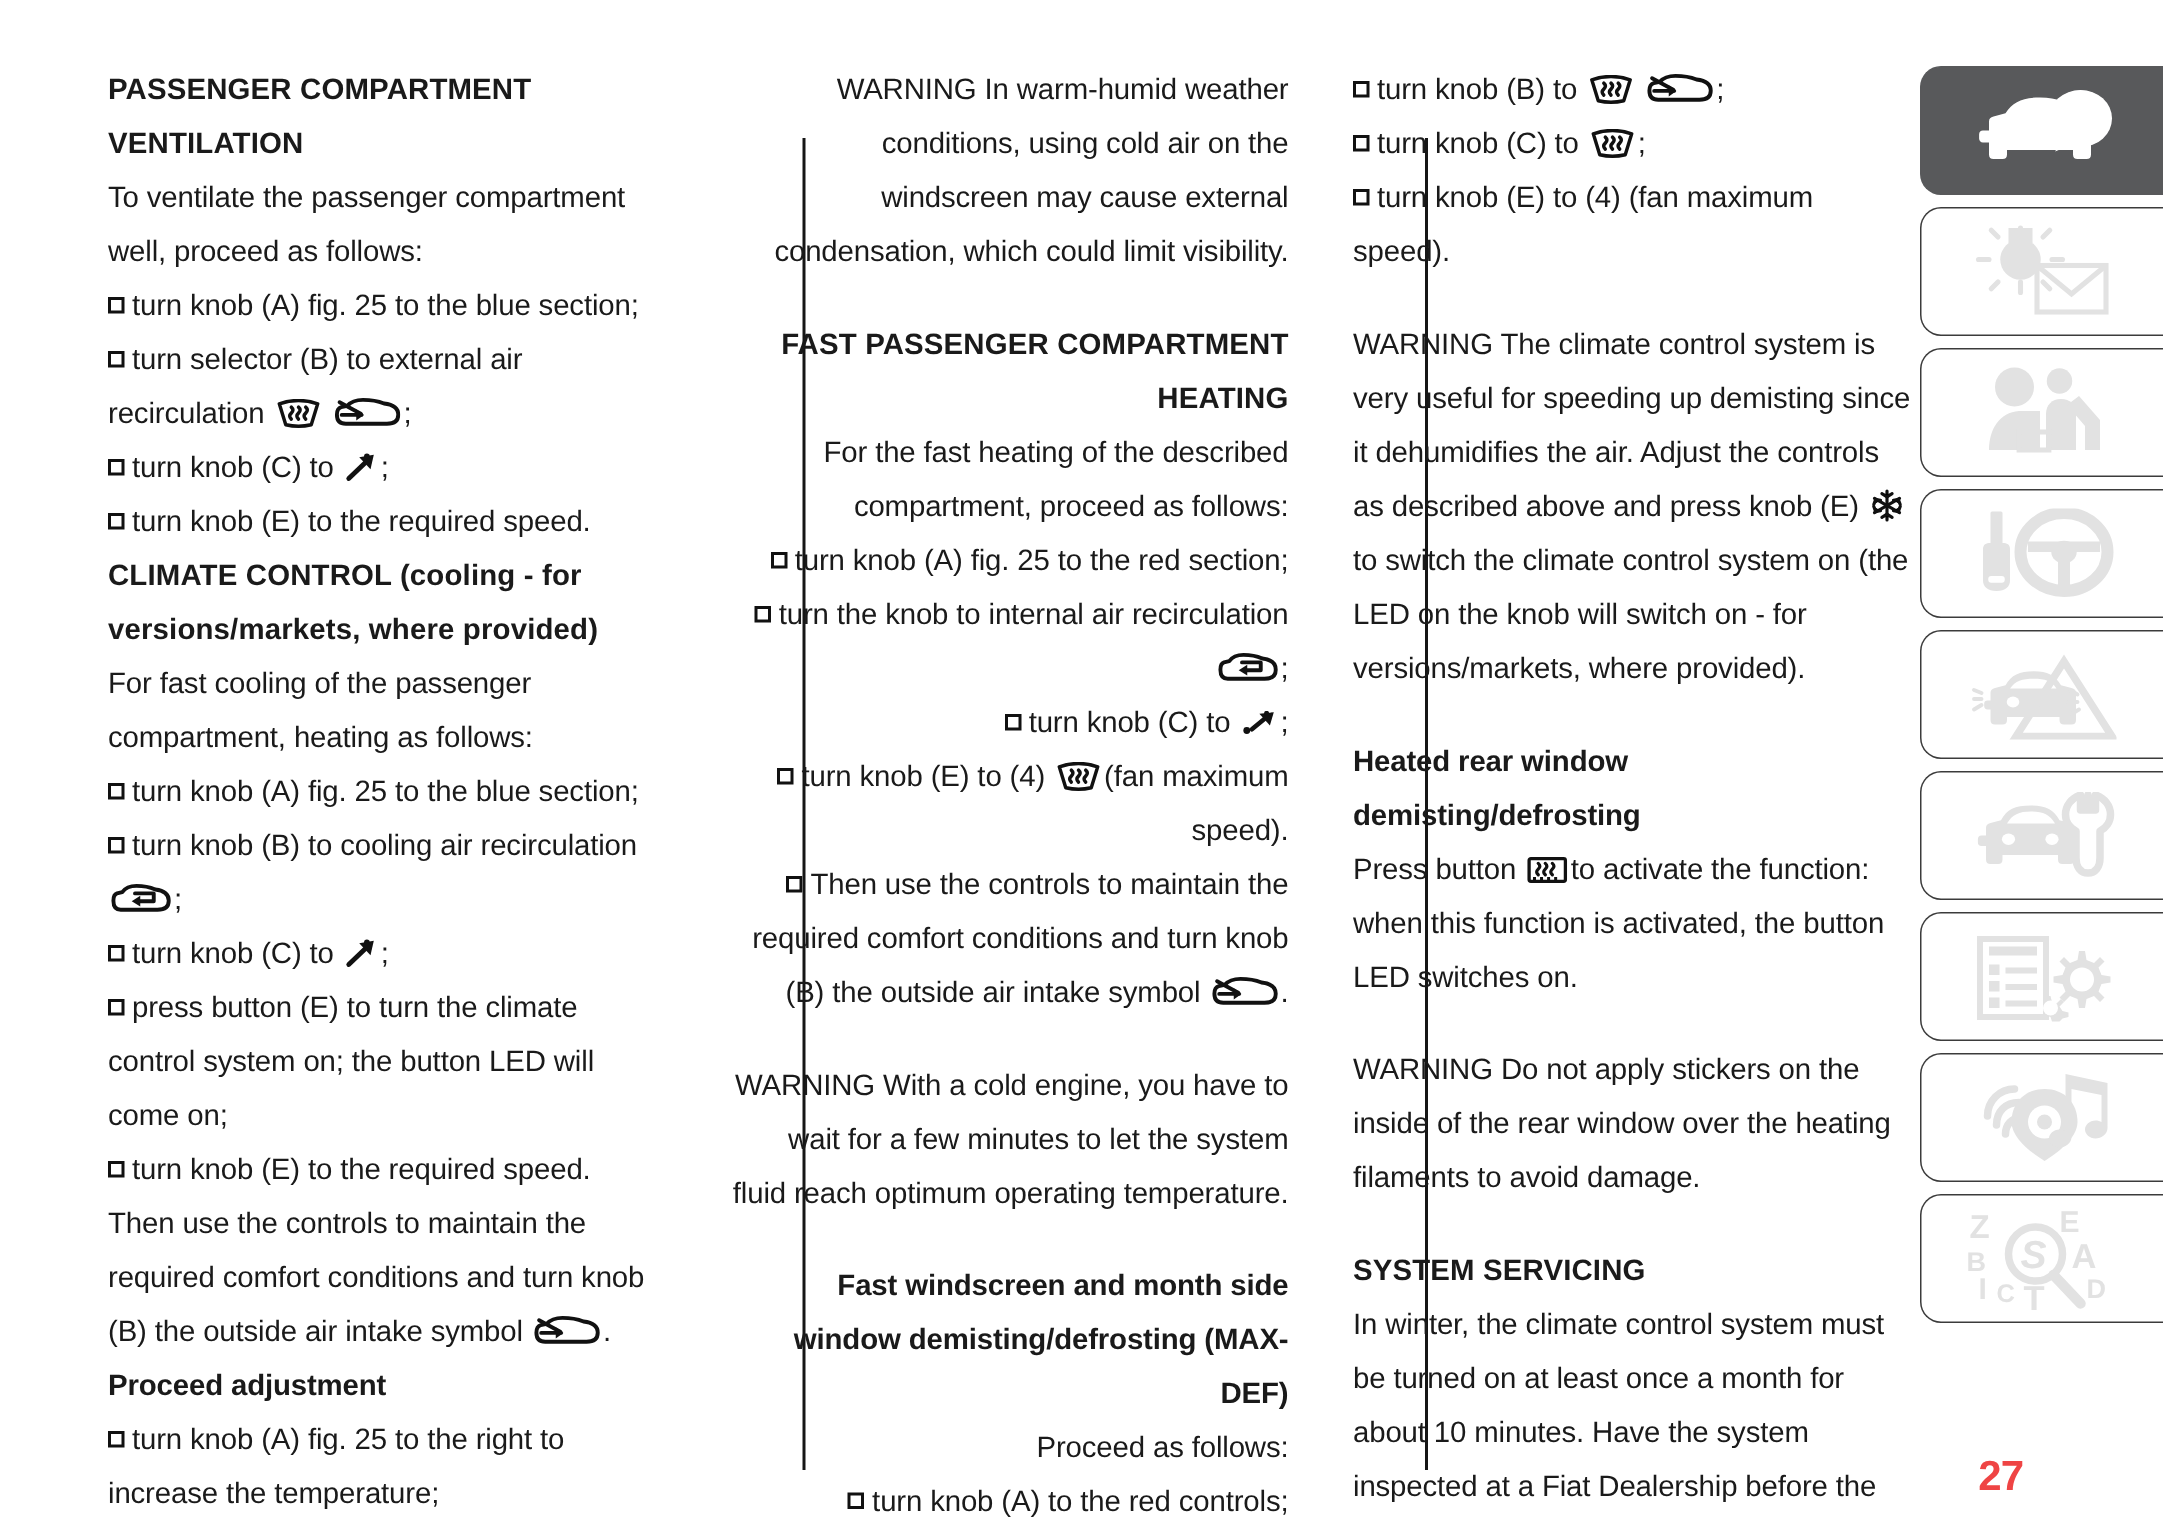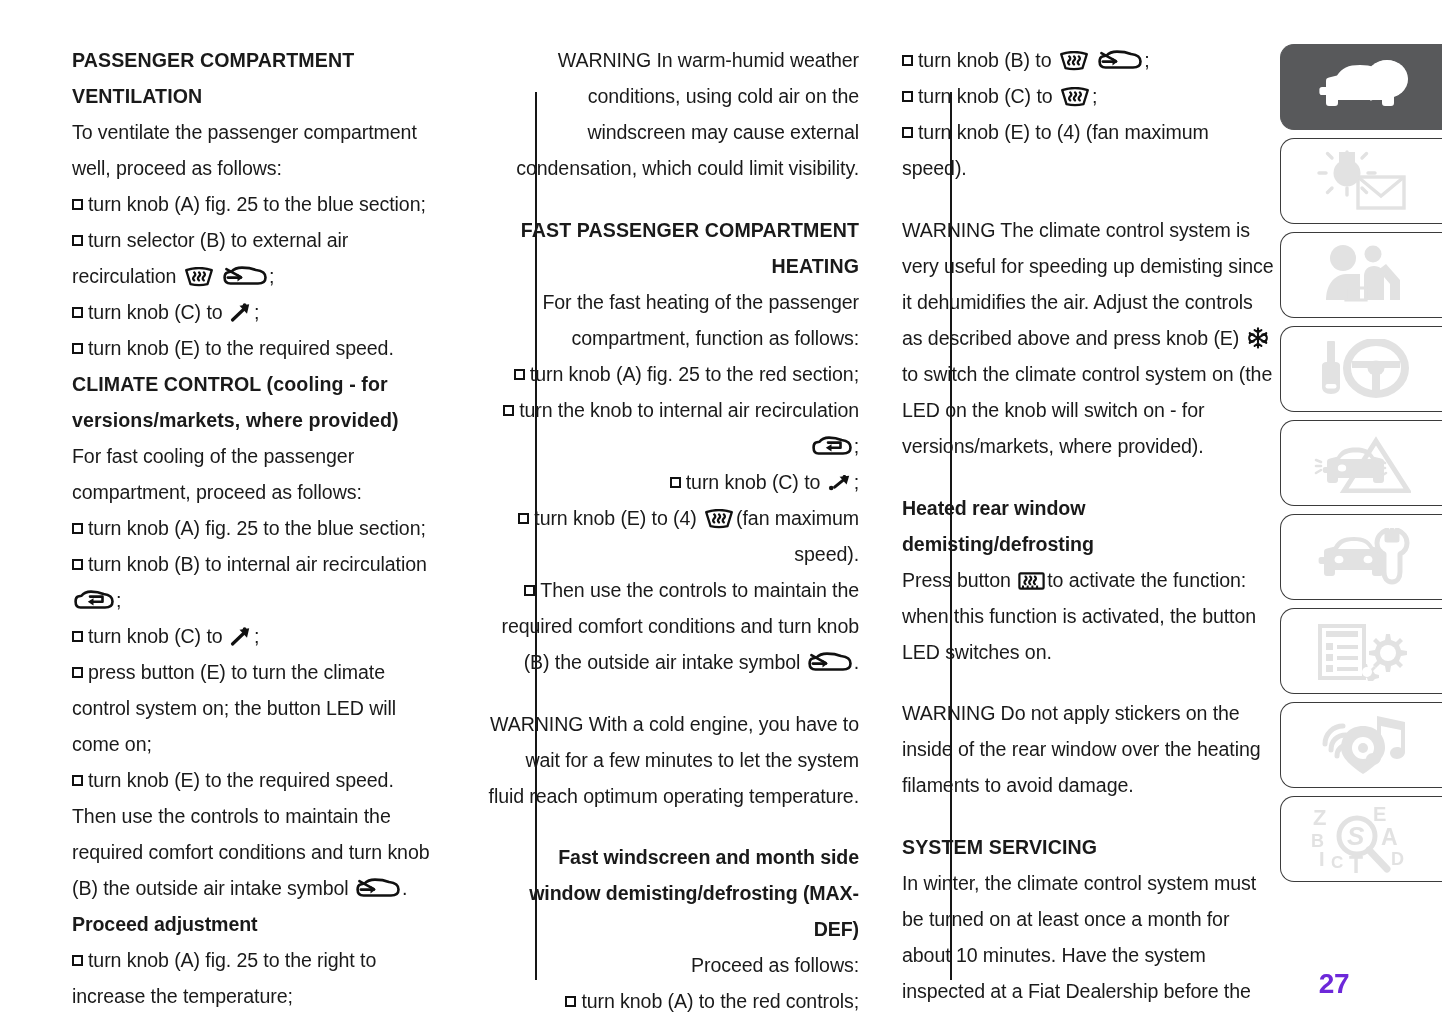--- a/index.html
+++ b/index.html
@@ -96,21 +96,21 @@
   }
   .tab svg { display:block; }
 
   .page-number {
     position:absolute;
     right:96px;
     bottom:18px;
     font-size:28px;
     font-weight:bold;
     letter-spacing:-0.5px;
-    color:#6d28d9;
+    color:#ef4444;
   }
 </style>
 </head>
 <body>
 
 <div class="page">
 
   <div class="columns">
     <div class="col col-1">
         <p class="h-caps">PASSENGER COMPARTMENT VENTILATION</p>
@@ -125,23 +125,23 @@
               <path d="M4.8 11.6 L18 11.6" fill="none" stroke="#111" stroke-width="2.6" stroke-linecap="round"></path>
               <path d="M14.5 7.8 L19.6 11.6 L14.5 15.4 Z" fill="#111"></path>
             </svg></span><span>;</span></p>
         <p class="para"><span class="bullet"></span><span>turn knob (C) to</span> <span class="sym"><svg width="22" height="20" viewBox="0 0 22 20">
               <path d="M2.5 17 L13.5 6.5" fill="none" stroke="#111" stroke-width="3.2" stroke-linecap="round"></path>
               <path d="M9.5 2.8 L19.2 1.2 L17 10.8 Z" fill="#111"></path>
               <circle cx="14.6" cy="2.2" r="1.9" fill="#111"></circle>
             </svg></span><span>;</span></p>
         <p class="para"><span class="bullet"></span><span>turn knob (E) to the required speed.</span></p>
         <p class="h-caps">CLIMATE CONTROL (cooling - for versions/markets, where provided)</p>
-        <p class="para">For fast cooling of the passenger compartment, proceed as follows:</p>
+        <p class="para">For fast cooling of the passenger compartment, heating as follows:</p>
         <p class="para"><span class="bullet"></span><span>turn knob (A) fig. 25 to the blue section;</span></p>
-        <p class="para"><span class="bullet"></span><span>turn knob (B) to internal air recirculation</span> <span class="sym"><svg width="40" height="21" viewBox="0 0 40 21">
+        <p class="para"><span class="bullet"></span><span>turn knob (B) to cooling air recirculation</span> <span class="sym"><svg width="40" height="21" viewBox="0 0 40 21">
               <path d="M6.5 17.5 L31 17.5 Q38.5 17.5 38.5 11.5 Q38.5 5 29.5 4 Q24 1.6 17 1.6 Q10.5 1.6 7.5 5.8 L4 6.6 Q1.6 7.4 1.6 11.5 Q1.6 17.5 6.5 17.5 Z" fill="none" stroke="#111" stroke-width="2.6" stroke-linejoin="round"></path>
               <path d="M16 6.6 L28.5 6.6 L28.5 11.8 L17 11.8" fill="none" stroke="#111" stroke-width="2.6" stroke-linejoin="round" stroke-linecap="round"></path>
               <path d="M19.5 8.2 L19.5 15.4 L13.8 11.8 Z" fill="#111"></path>
             </svg></span><span>;</span></p>
         <p class="para"><span class="bullet"></span><span>turn knob (C) to</span> <span class="sym"><svg width="22" height="20" viewBox="0 0 22 20">
               <path d="M2.5 17 L13.5 6.5" fill="none" stroke="#111" stroke-width="3.2" stroke-linecap="round"></path>
               <path d="M9.5 2.8 L19.2 1.2 L17 10.8 Z" fill="#111"></path>
               <circle cx="14.6" cy="2.2" r="1.9" fill="#111"></circle>
             </svg></span><span>;</span></p>
         <p class="para"><span class="bullet"></span><span>press button (E) to turn the climate control system on; the button LED will come on;</span></p>
@@ -154,21 +154,21 @@
             </svg></span><span>.</span></p>
         <p class="h-sub">Proceed adjustment</p>
         <p class="para"><span class="bullet"></span><span>turn knob (A) fig. 25 to the right to increase the temperature;</span></p>
         <p class="para"><span class="bullet"></span><span>turn knob (E) to the required speed.</span></p>
       </div>
     <div class="divider divider-1"></div>
     <div class="col col-2">
         <p class="para">WARNING In warm-humid weather conditions, using cold air on the windscreen may cause external condensation, which could limit visibility.</p>
         <div class="gap"></div>
         <p class="h-caps">FAST PASSENGER COMPARTMENT HEATING</p>
-        <p class="para">For the fast heating of the passenger compartment, function as follows:</p>
+        <p class="para">For the fast heating of the described compartment, proceed as follows:</p>
         <p class="para"><span class="bullet"></span><span>turn knob (A) fig. 25 to the red section;</span></p>
         <p class="para"><span class="bullet"></span><span>turn the knob to internal air recirculation</span> <span class="sym"><svg width="40" height="21" viewBox="0 0 40 21">
               <path d="M6.5 17.5 L31 17.5 Q38.5 17.5 38.5 11.5 Q38.5 5 29.5 4 Q24 1.6 17 1.6 Q10.5 1.6 7.5 5.8 L4 6.6 Q1.6 7.4 1.6 11.5 Q1.6 17.5 6.5 17.5 Z" fill="none" stroke="#111" stroke-width="2.6" stroke-linejoin="round"></path>
               <path d="M16 6.6 L28.5 6.6 L28.5 11.8 L17 11.8" fill="none" stroke="#111" stroke-width="2.6" stroke-linejoin="round" stroke-linecap="round"></path>
               <path d="M19.5 8.2 L19.5 15.4 L13.8 11.8 Z" fill="#111"></path>
             </svg></span><span>;</span></p>
         <p class="para"><span class="bullet"></span><span>turn knob (C) to</span> <span class="sym"><svg width="24" height="18" viewBox="0 0 24 18">
               <circle cx="3.2" cy="13.0" r="2.3" fill="#111"></circle>
               <path d="M6.6 12.2 L15.5 4.8" fill="none" stroke="#111" stroke-width="3.0" stroke-linecap="round"></path>
               <path d="M11.6 1.8 L21.2 0.8 L18.6 9.6 Z" fill="#111"></path>

